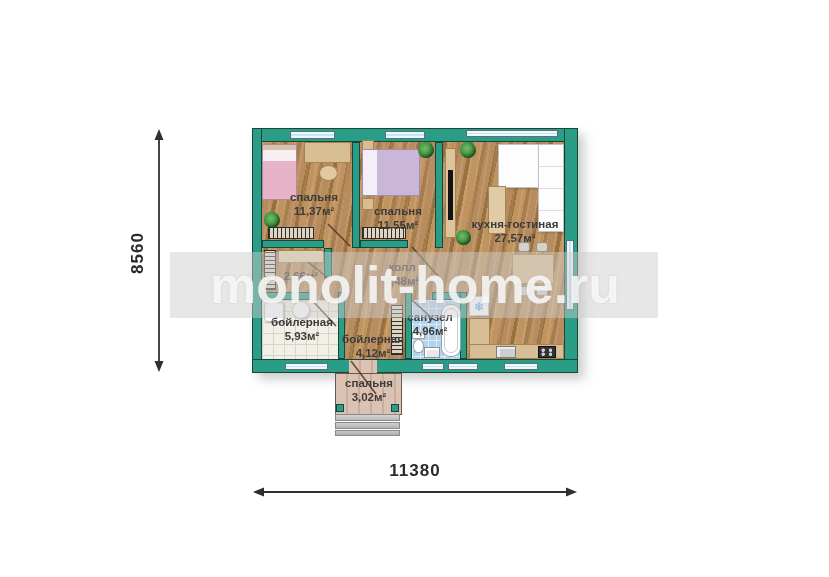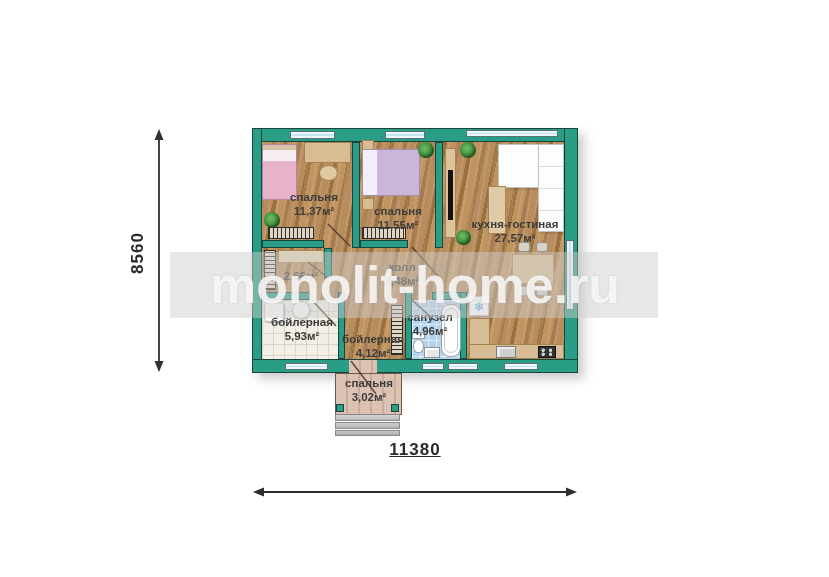--- a/index.html
+++ b/index.html
@@ -229,13 +229,13 @@
   <polygon points="9,1 4.5,12 13.5,12" fill="#2f2f2f"></polygon>
   <polygon points="9,244 4.5,233 13.5,233" fill="#2f2f2f"></polygon>
 </svg>
 <div class="dim-label" style="left:108px;top:243px;width:60px;transform:rotate(-90deg);transform-origin:center;">8560</div>
 
 <svg width="326" height="18" style="position:absolute;left:252px;top:483px;">
   <line x1="8" y1="9" x2="318" y2="9" stroke="#2f2f2f" stroke-width="1.8"></line>
   <polygon points="1,9 12,4.5 12,13.5" fill="#2f2f2f"></polygon>
   <polygon points="325,9 314,4.5 314,13.5" fill="#2f2f2f"></polygon>
 </svg>
-<div class="dim-label" style="left:252px;top:440px;width:326px;text-decoration:underline;">11380</div>
+<div class="dim-label" style="left:252px;top:461px;width:326px;">11380</div>
 
 </body></html>

